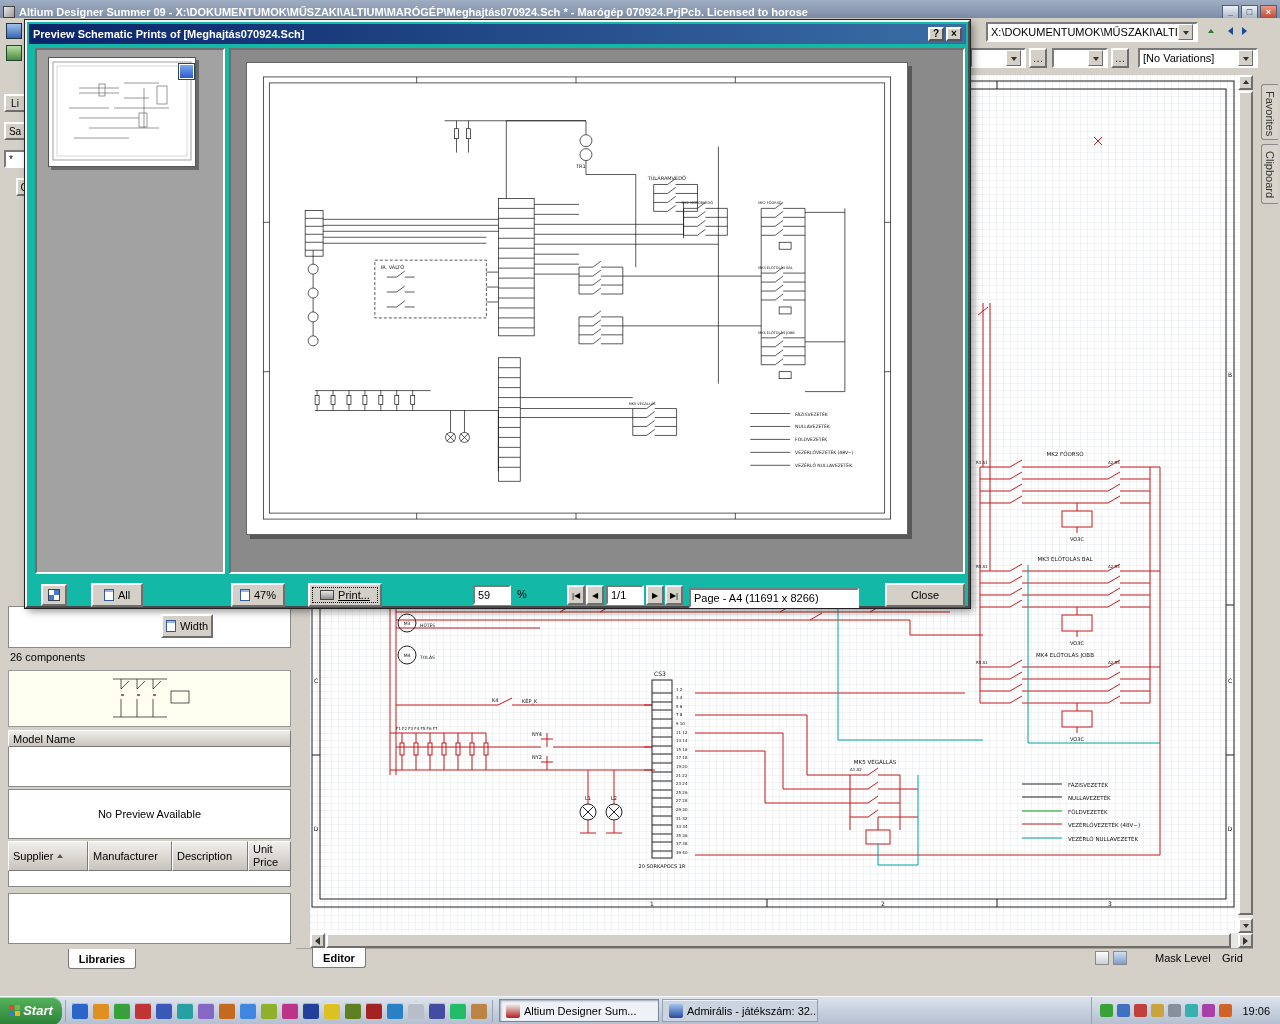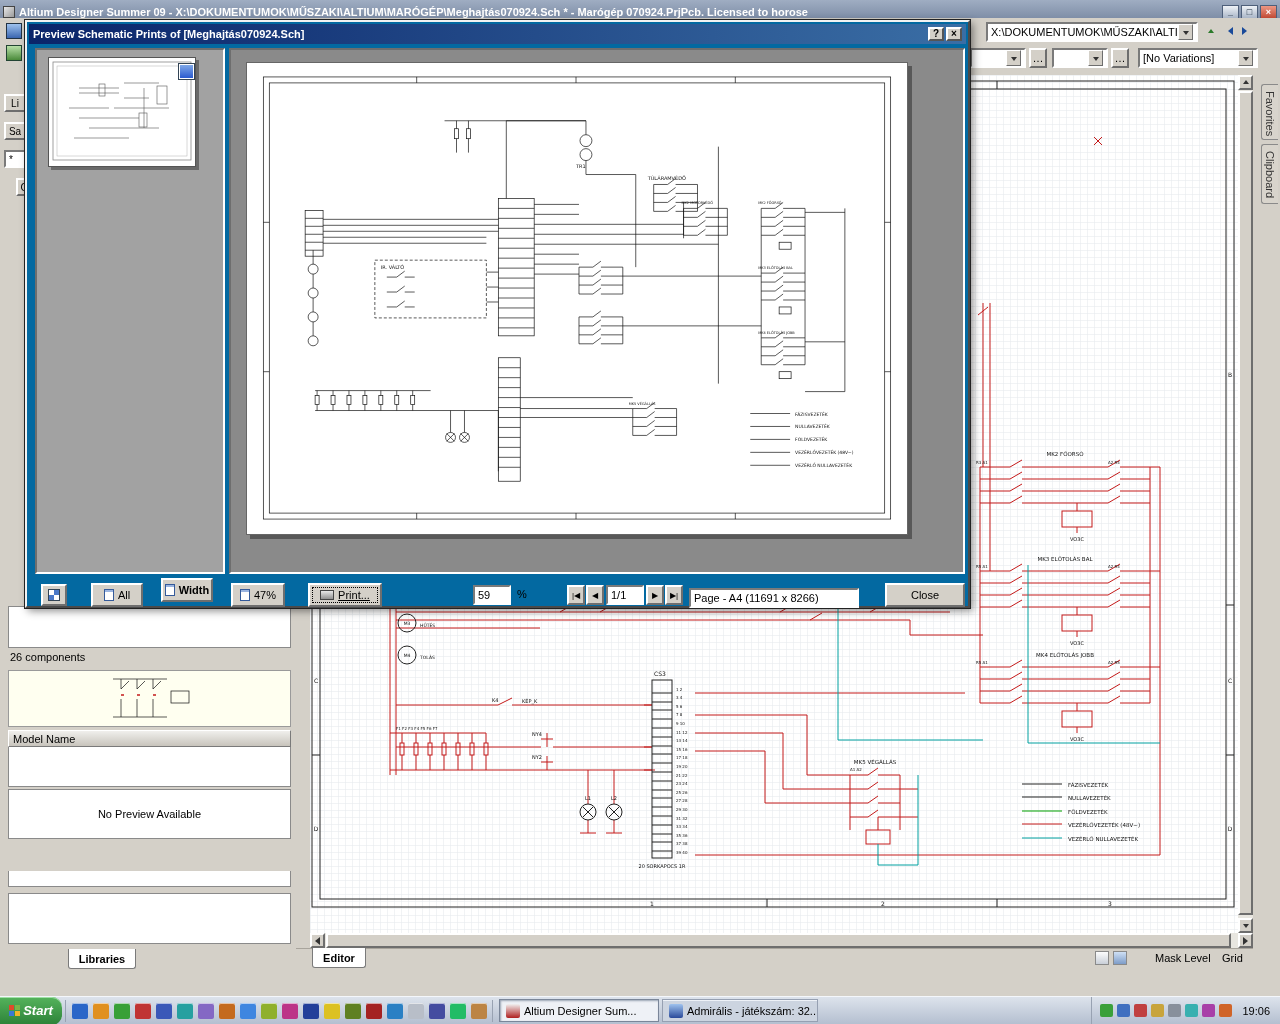--- a/index.html
+++ b/index.html
@@ -15,21 +15,21 @@
   .bevel-in{border:2px solid;border-color:#6e6e6e #ffffff #ffffff #6e6e6e;}
   .btn{background:#d4d0c8;border:2px solid;border-color:#ffffff #6e6e6e #6e6e6e #ffffff;display:flex;align-items:center;justify-content:center;gap:4px;font-size:11px;cursor:default;}
   .field{background:#fff;border:2px solid;border-color:#7a7a7a #ffffff #ffffff #7a7a7a;display:flex;align-items:center;padding:0 3px;font-size:11px;overflow:hidden;white-space:nowrap;}
   .fldin{border:none;outline:none;background:transparent;font-size:11px;width:100%;font-family:inherit;}
   .ddbtn{width:15px;height:100%;background:#d4d0c8;border:1px solid;border-color:#fff #6e6e6e #6e6e6e #fff;display:flex;align-items:center;justify-content:center;flex:0 0 auto;margin-left:auto;}
   .tri-d{width:0;height:0;border:3px solid transparent;border-top:4px solid #333;margin-top:4px;}
   .tri-u{width:0;height:0;border:3px solid transparent;border-bottom:4px solid #333;margin-bottom:4px;}
   .tri-l{width:0;height:0;border:4px solid transparent;border-right:5px solid #333;margin-right:4px;}
   .tri-r{width:0;height:0;border:4px solid transparent;border-left:5px solid #333;margin-left:4px;}
   
-  .dialog{left:25px;top:20px;width:945px;height:588px;background:#0369a1;border:2px solid;border-color:#f2f2f2 #4a4a4a #4a4a4a #f2f2f2;outline:1px solid #222;box-shadow:3px 3px 8px rgba(0,0,0,.45);z-index:50;}
+  .dialog{left:25px;top:20px;width:945px;height:588px;background:#14b8a6;border:2px solid;border-color:#f2f2f2 #4a4a4a #4a4a4a #f2f2f2;outline:1px solid #222;box-shadow:3px 3px 8px rgba(0,0,0,.45);z-index:50;}
   .dlg-title{position:absolute;left:2px;top:2px;right:2px;height:20px;background:linear-gradient(90deg,#0a246a,#3a6ea5);display:flex;align-items:center;color:#fff;font-weight:bold;padding:0 4px;}
   .dlg-btn{width:16px;height:14px;background:#d4d0c8;border:2px solid;border-color:#fff #555 #555 #fff;color:#000;font-size:10px;font-weight:bold;line-height:10px;text-align:center;margin-left:2px;}
   .thumb-pane{left:8px;top:26px;width:190px;height:526px;background:#a2a2a2;}
   .prev-pane{left:202px;top:26px;width:736px;height:526px;background:#8a8a8a;}
   .page{background:#fff;box-shadow:4px 4px 0 #585858;border:1px solid #666;}
   .thumb{background:#fff;border:1px solid #555;box-shadow:3px 3px 0 #6a6a6a;}
   .thumb-ico{position:absolute;left:130px;top:6px;width:15px;height:15px;background:linear-gradient(#7fa8e8,#2a5ad0);border:1px solid #fff;box-shadow:0 0 0 1px #345;}
   .pgico{width:10px;height:12px;background:#fff;border:1px solid #345a9a;box-shadow:inset 0 2px 0 #9ab4e0;flex:0 0 auto;}
   .prnico{width:14px;height:10px;background:linear-gradient(#e8e8e8,#909090);border:1px solid #444;flex:0 0 auto;}
   .gridico{width:12px;height:12px;background:conic-gradient(#4a78c8 0 25%,#fff 0 50%,#4a78c8 0 75%,#fff 0);border:1px solid #345;flex:0 0 auto;}
@@ -135,20 +135,35 @@
       <rect x="162" y="20" width="18" height="12" class="p"></rect>
       <path d="M112 24 h3 M128 24 h3 M144 24 h3" stroke="#c41a1a" stroke-width="1.4"></path>
     </svg>
   </div>
   <div class="abs hdrbar" style="left:8px;top:730px;width:283px;height:17px;">
     <span>Model Name</span>
   </div>
   <div class="abs" style="left:8px;top:747px;width:283px;height:40px;background:#fff;border:1px solid #8a8a8a;border-top:none;"></div>
   <div class="abs" style="left:8px;top:789px;width:283px;height:50px;background:#fff;border:1px solid #8a8a8a;display:flex;align-items:center;justify-content:center;">
     <span>No Preview Available</span>
+  </div>
+  <div class="abs" style="left:8px;top:841px;width:283px;height:30px;display:flex;">
+    <div class="hdrbar" style="width:80px;height:30px;">
+        <span>Supplier</span>
+        <span class="tri-u" style="margin-left:4px;border-bottom-color:#555;"></span>
+      </div>
+    <div class="hdrbar" style="width:84px;height:30px;">
+        <span>Manufacturer</span>
+      </div>
+    <div class="hdrbar" style="width:76px;height:30px;">
+        <span>Description</span>
+      </div>
+    <div class="hdrbar" style="width:43px;height:30px;white-space:normal;line-height:1.15;">
+        <span>Unit Price</span>
+      </div>
   </div>
   <div class="abs" style="left:8px;top:871px;width:283px;height:16px;background:#fff;border:1px solid #8a8a8a;border-top:none;"></div>
   <div class="abs" style="left:8px;top:893px;width:283px;height:51px;background:#fff;border:1px solid #8a8a8a;"></div>
   <div class="abs tabbtm" style="left:8px;top:1004px;width:40px;height:20px;">Projects</div>
   <div class="abs tabbtm active" style="left:68px;top:949px;width:68px;height:20px;">Libraries</div>
 
   <div class="abs" style="left:310px;top:75px;width:928px;height:858px;background:#fff;overflow:hidden;">
     <svg width="928" height="858" viewBox="0 0 928 858">
       <defs>
         <pattern id="gridp" width="7" height="7" patternUnits="userSpaceOnUse">
@@ -423,21 +438,21 @@
       </div>
     </div>
 
     <div class="abs btn" style="left:14px;top:562px;width:26px;height:22px;">
         <span class="gridico"></span>
       </div>
     <div class="abs btn" style="left:64px;top:561px;width:52px;height:24px;">
         <span class="pgico"></span>
         <span>All</span>
       </div>
-    <div class="abs btn" style="left:134px;top:556px;width:52px;height:24px;font-weight:bold;">
+    <div class="abs btn" style="left:134px;top:592px;width:52px;height:24px;">
         <span class="pgico"></span>
         <span>Width</span>
       </div>
     <div class="abs btn" style="left:204px;top:561px;width:54px;height:24px;">
         <span class="pgico"></span>
         <span>47%</span>
       </div>
     <div class="abs btn focus-dots" style="left:281px;top:561px;width:74px;height:24px;">
         <span class="prnico"></span>
         <span style="text-decoration:underline;">Print...</span>

